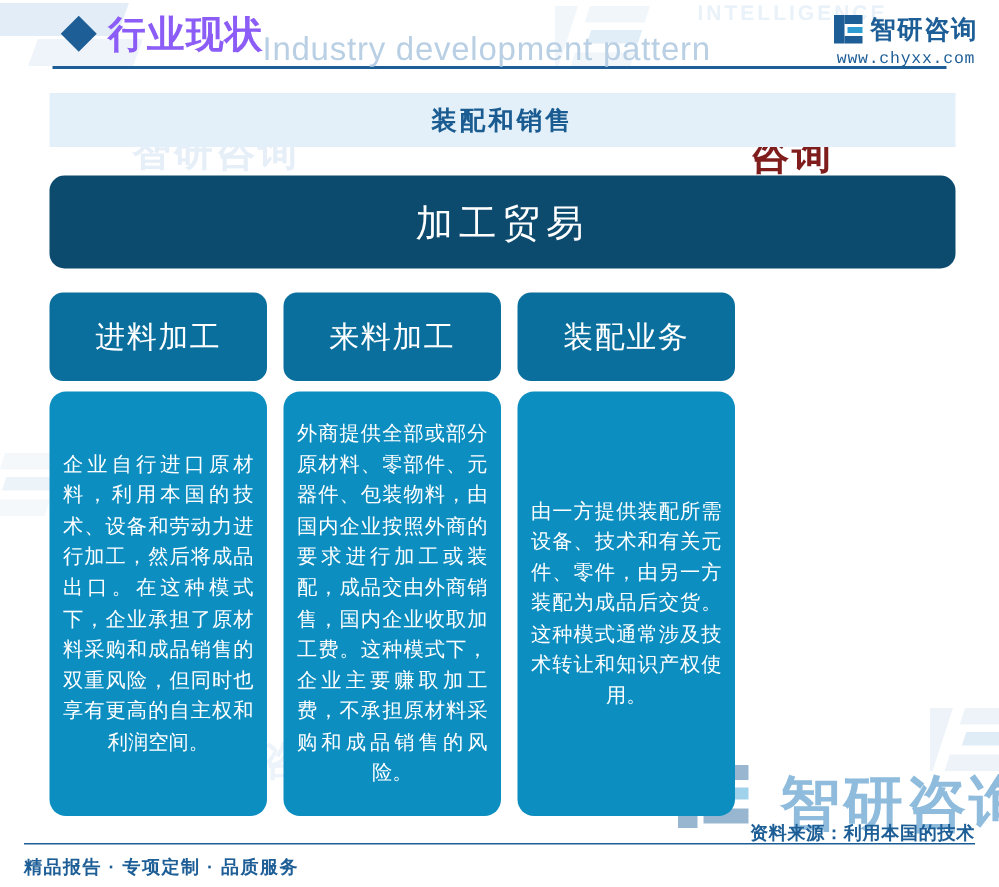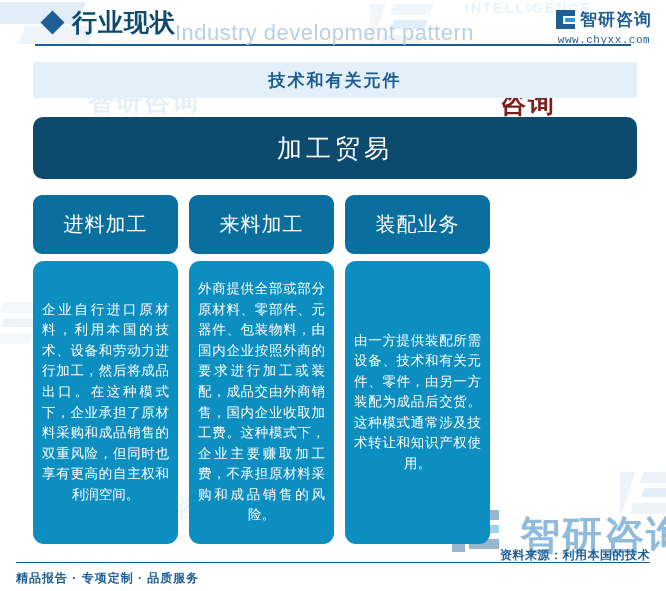--- a/index.html
+++ b/index.html
@@ -71,21 +71,21 @@
     height: 17px;
     background: #1d5e96;
     transform: rotate(45deg);
   }
   .hdr-title {
     position: absolute;
     left: 72px;
     top: 6px;
     font-size: 25px;
     font-weight: bold;
-    color: #0c4a6e;
+    color: #8b5cf6;
     letter-spacing: 1px;
     font-family: "DejaVu Serif", "Liberation Serif", serif;
   }
   .hdr-rule {
     position: absolute;
     left: 35px;
     top: 44px;
     width: 596px;
     height: 2px;
     background: #1d5e96;
@@ -331,21 +331,21 @@
         <div class="bm-m"></div>
         <div class="bm-b"></div>
       </div>
       <div class="brand-name">智研咨询</div>
     </div>
     <div class="brand-url">www.chyxx.com</div>
   </div>
 </div>
 
 <div class="chart-title">
-  <span>技术和有关元件</span>
+  <span>装配和销售</span>
 </div>
 
 <div class="root-banner">
   <span>加工贸易</span>
 </div>
 
 <div class="cols">
 
   <div class="col col-2">
     <div class="col-head">

